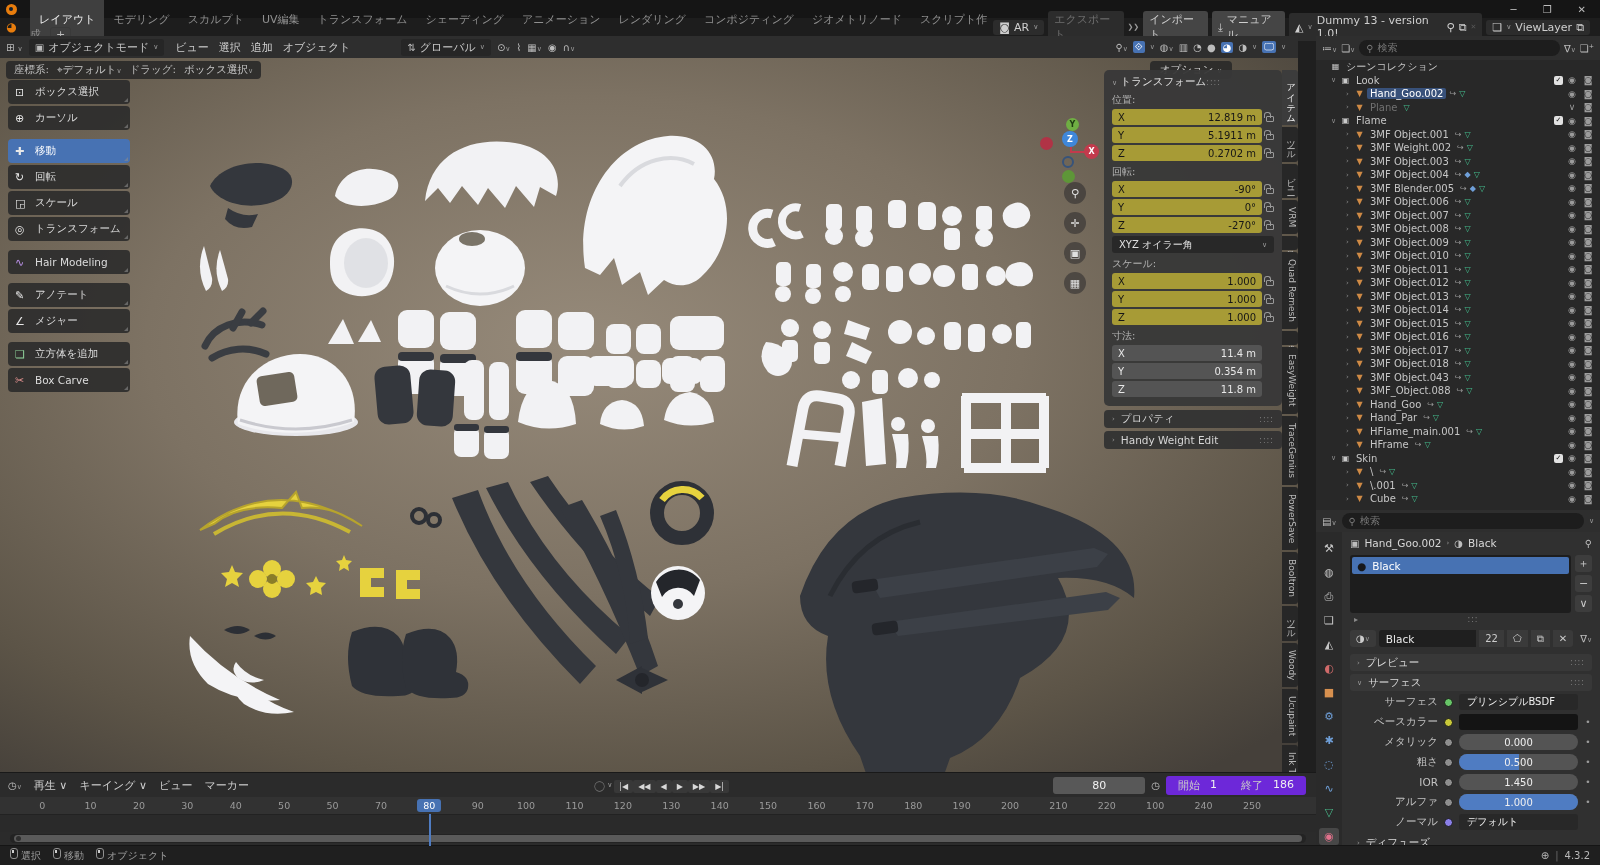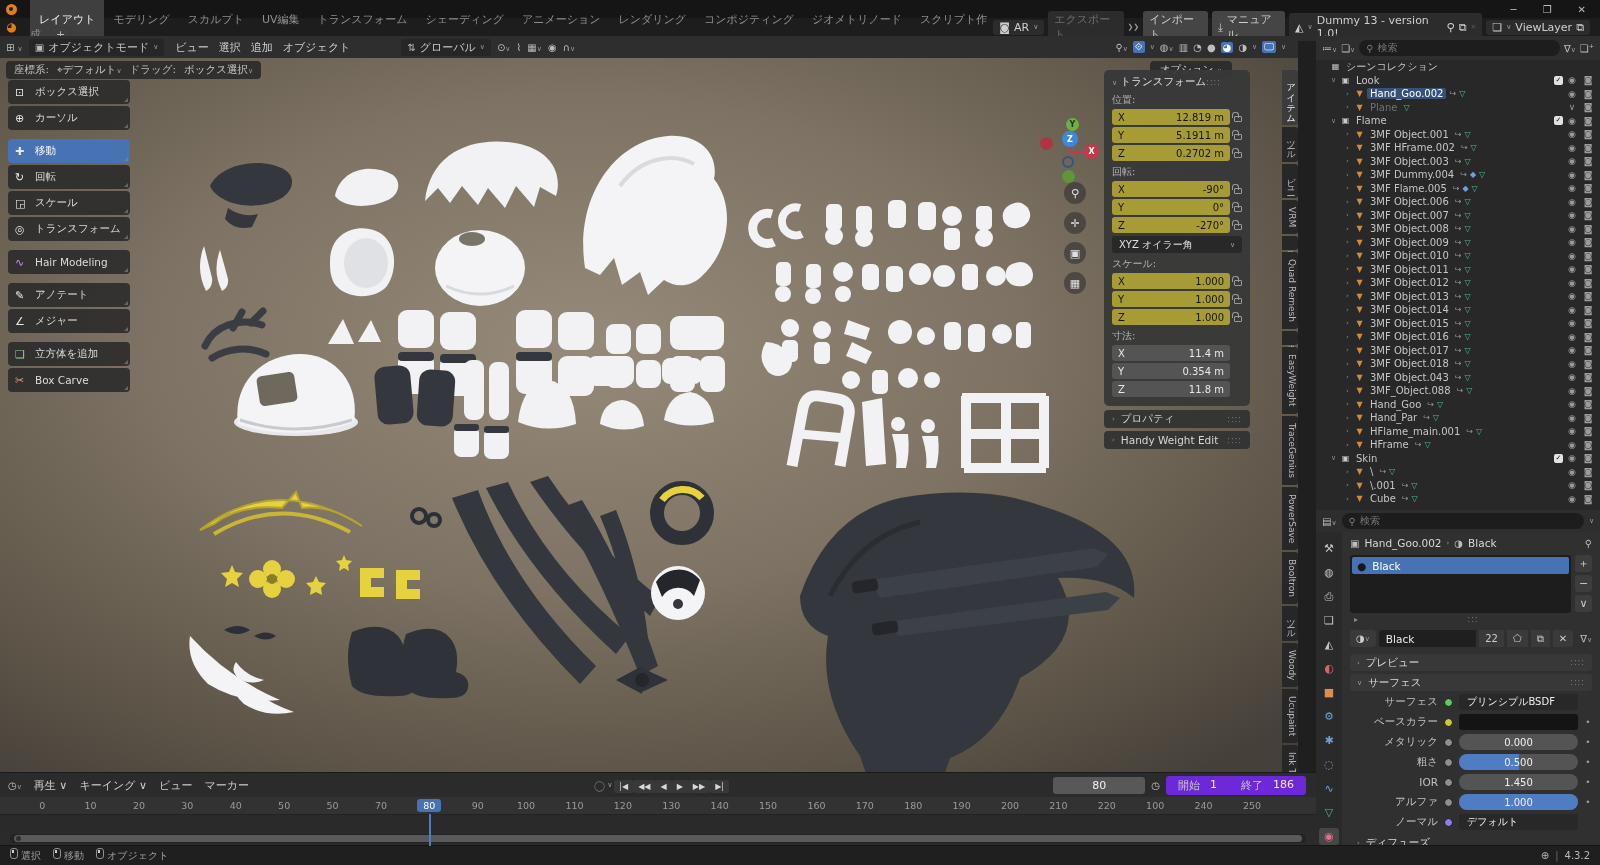--- a/index.html
+++ b/index.html
@@ -36,21 +36,21 @@
 #vp-header2{position:absolute;left:6px;top:25px;background:rgba(40,40,40,.88);border-radius:4px;padding:2px 8px;display:flex;gap:8px;align-items:center;z-index:5;font-size:10.5px}
 #vp-options{position:absolute;right:66px;top:25px;background:rgba(40,40,40,.88);border-radius:4px;padding:2px 10px;z-index:5;font-size:10.5px;color:#ddd}
 
 #toolbar{position:absolute;left:8px;top:44px;width:122px;display:flex;flex-direction:column;gap:2px;z-index:5}
 .tb{position:relative;height:24px;background:#2b2b2bE6;border-radius:4px;display:flex;align-items:center;gap:7px;padding:0 7px;color:#dcdcdc;font-size:10.5px;white-space:nowrap}
 .tb.active{background:#4772b3;color:#fff}
 .tb.gap{margin-top:7px}
 .tb::after{content:'';position:absolute;right:2px;bottom:2px;border-left:4px solid transparent;border-bottom:4px solid #8a8a8a;opacity:.6}
 .tb .g{width:13px;font-size:11px;color:#e8e8e8}
 
-#npanel{position:absolute;left:1104px;top:34px;width:146px;z-index:5;font-size:10px}
+#npanel{position:absolute;left:1104px;top:34px;width:178px;z-index:5;font-size:10px}
 .np-box{background:rgba(56,56,56,.96);border-radius:5px;padding:5px 8px 7px 8px;margin-bottom:4px}
 .np-title{color:#e3e3e3;font-size:10.5px;margin-bottom:4px}
 .np-lab{color:#b5b5b5;margin:4px 0 2px}
 .frow{display:flex;align-items:center;gap:4px;margin-bottom:2px}
 .fld{flex:1;height:16px;border-radius:3px;display:flex;align-items:center;padding:0 6px;font-size:10px}
 .fld.key{background:#a79b36;color:#161616}
 .fld.gray{background:#545454;color:#e8e8e8}
 .fld .ax{width:14px}
 .fld .vv{flex:1;text-align:right}
 .lock{width:8px;height:6px;border:1px solid #999;border-radius:1px;position:relative;margin-top:3px}
@@ -726,21 +726,21 @@
         <span class="b b-mesh">▽</span>
         <span class="sp"></span>
 
         <span class="eye"><span class="eo">◉</span></span>
         <span class="cam">◙</span>
       </div>
 
       <div class="row obj anim mesh">
         <span class="ar">›</span>
         <span class="g">▼</span>
-        <span class="nm">3MF HFrame.002</span>
+        <span class="nm">3MF Weight.002</span>
         <span class="b b-anim">↪</span>
 
         <span class="b b-mesh">▽</span>
         <span class="sp"></span>
 
         <span class="eye"><span class="eo">◉</span></span>
         <span class="cam">◙</span>
       </div>
 
       <div class="row obj anim mesh">
@@ -752,34 +752,34 @@
         <span class="b b-mesh">▽</span>
         <span class="sp"></span>
 
         <span class="eye"><span class="eo">◉</span></span>
         <span class="cam">◙</span>
       </div>
 
       <div class="row obj anim mesh wrench">
         <span class="ar">›</span>
         <span class="g">▼</span>
-        <span class="nm">3MF Dummy.004</span>
+        <span class="nm">3MF Object.004</span>
         <span class="b b-anim">↪</span>
         <span class="b b-wrench">◆</span>
         <span class="b b-mesh">▽</span>
         <span class="sp"></span>
 
         <span class="eye"><span class="eo">◉</span></span>
         <span class="cam">◙</span>
       </div>
 
       <div class="row obj anim mesh wrench">
         <span class="ar">›</span>
         <span class="g">▼</span>
-        <span class="nm">3MF Flame.005</span>
+        <span class="nm">3MF Blender.005</span>
         <span class="b b-anim">↪</span>
         <span class="b b-wrench">◆</span>
         <span class="b b-mesh">▽</span>
         <span class="sp"></span>
 
         <span class="eye"><span class="eo">◉</span></span>
         <span class="cam">◙</span>
       </div>
 
       <div class="row obj anim mesh">

